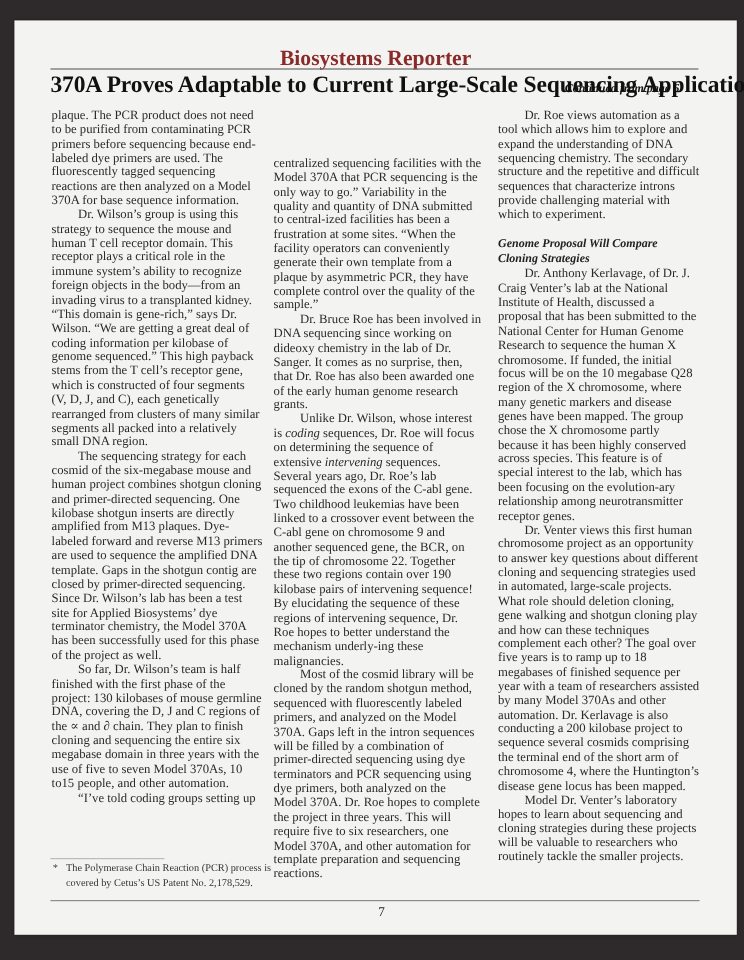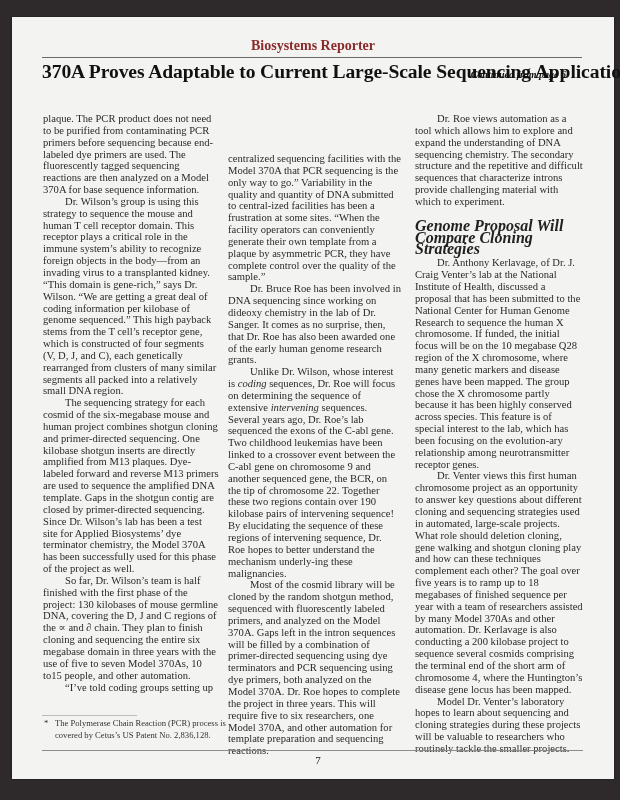--- a/index.html
+++ b/index.html
@@ -11,46 +11,46 @@
   }
   .page {
     position: absolute; left: 12px; top: 17px;
     width: 602px; height: 762px;
     background: #f3f3f1;
     box-shadow: 0 0 2px rgba(0,0,0,0.4);
   }
   .masthead {
     position: absolute; left: 0; right: 0; top: 21px;
     text-align: center; color: #8a2a2a;
-    font-weight: bold; font-size: 14px;
+    font-weight: bold; font-size: 18px;
   }
   .rule-top {
     position: absolute; left: 30px; width: 540px; top: 40px;
     height: 1px; background: #6a6a6a;
   }
   .headline {
     position: absolute; left: 30px; top: 44px; width: 560px;
     font-weight: bold; font-size: 19.6px; color: #111;
     letter-spacing: -0.1px; white-space: nowrap;
   }
   .continued {
     position: absolute; right: 48px; top: 52px;
     font-style: italic; font-weight: bold; font-size: 10px; color: #111; margin-left: 20px;
   }
   .col {
-    position: absolute; top: 96px;
+    position: absolute; top: 74px;
     font-size: 10.6px; line-height: 11.85px; color: #2a2a2a;
   }
   .col p { margin: 0; }
   .col p.indent { text-indent: 22px; }
   .col1 { left: 31px; width: 176px; }
   .col2 { left: 216px; width: 173px; margin-top: 40px; }
   .col3 { left: 403px; width: 168px; }
   .subhead {
-    font-style: italic; font-weight: bold; font-size: 16px; color: #222;
+    font-style: italic; font-weight: bold; font-size: 10px; color: #222;
     margin: 10px 0 2px 0 !important;
   }
   .col3 .subhead { margin-top: 12px !important; }
   .em { font-style: italic; }
   .footnote-rule {
     position: absolute; left: 30px; top: 698px; width: 95px;
     height: 1px; background: #bbb;
   }
   .footnote {
     position: absolute; left: 30px; top: 701px; width: 185px;
@@ -95,18 +95,18 @@
     <p class="indent">Dr. Roe views automation as a tool which allows him to explore and expand the understanding of DNA sequencing chemistry.  The secondary structure and the repetitive and difficult sequences that characterize introns provide challenging material with which to experiment.</p>
     <p class="subhead">Genome Proposal Will Compare Cloning Strategies</p>
     <p class="indent">Dr. Anthony Kerlavage, of Dr. J. Craig Venter’s lab at the National Institute of Health,  discussed a proposal that has been submitted to the National Center for Human Genome Research to sequence the human X chromosome.  If funded, the initial focus will be on the 10 megabase Q28 region of the X chromosome, where many genetic markers and disease genes have been mapped.  The group chose the X chromosome partly because it has been highly conserved across species.  This feature is of special interest to the lab, which has been focusing on the evolution-ary relationship among neurotransmitter receptor genes.</p>
     <p class="indent">Dr. Venter views this first human chromosome project as an opportunity to answer key questions about different cloning and sequencing strategies used in automated, large-scale projects.  What role should deletion cloning, gene walking and shotgun cloning play and how can these techniques complement each other?  The goal over five years is to ramp up to 18 megabases of finished sequence per year with a team of researchers assisted by many Model 370As and other automation. Dr. Kerlavage is also conducting a 200 kilobase project to sequence several cosmids comprising the terminal end of the short arm of chromosome 4, where the Huntington’s disease gene locus has been mapped.</p>
     <p class="indent">Model Dr. Venter’s laboratory hopes to learn about sequencing and cloning strategies during these projects will be valuable to researchers who routinely tackle the smaller projects.</p>
   </div>
 
   <div class="footnote-rule"></div>
   <div class="footnote">
     <span class="mark">*</span>
-    <span class="fn-text">The Polymerase Chain Reaction (PCR) process is covered by Cetus’s US Patent No. 2,836,128.</span>
+    <span class="fn-text">The Polymerase Chain Reaction (PCR) process is covered by Cetus’s US Patent No. 2,178,529.</span>
   </div>
 
   <div class="rule-bottom"></div>
   <div class="pagenum">7</div>
 </div>
 
 </body></html>

